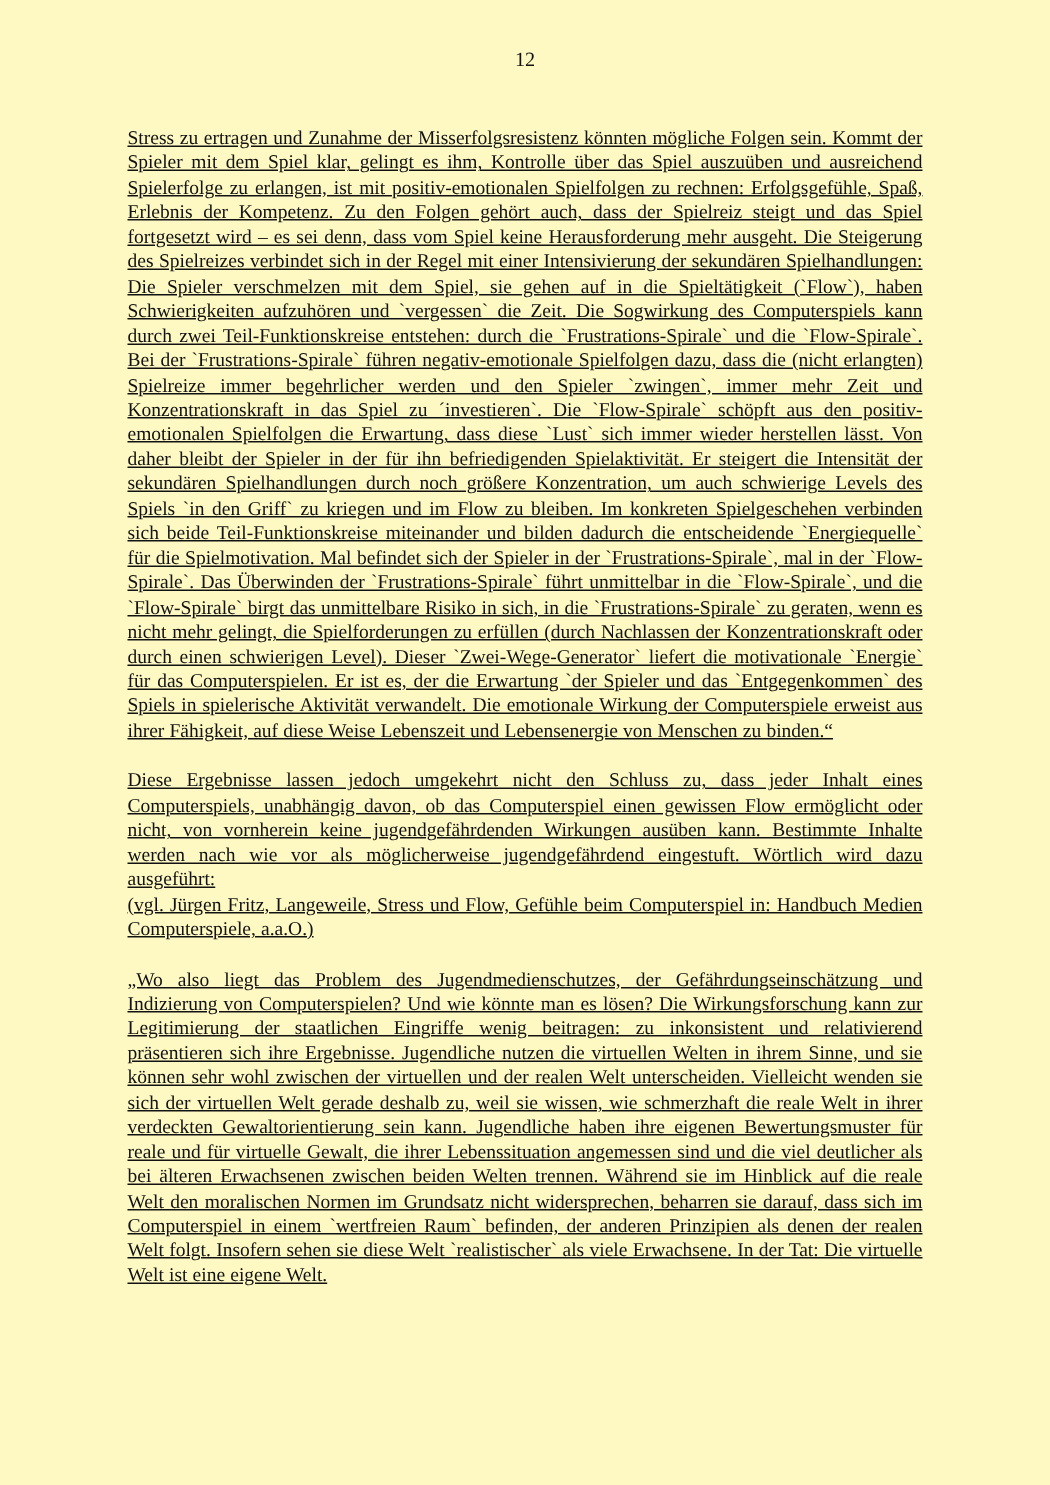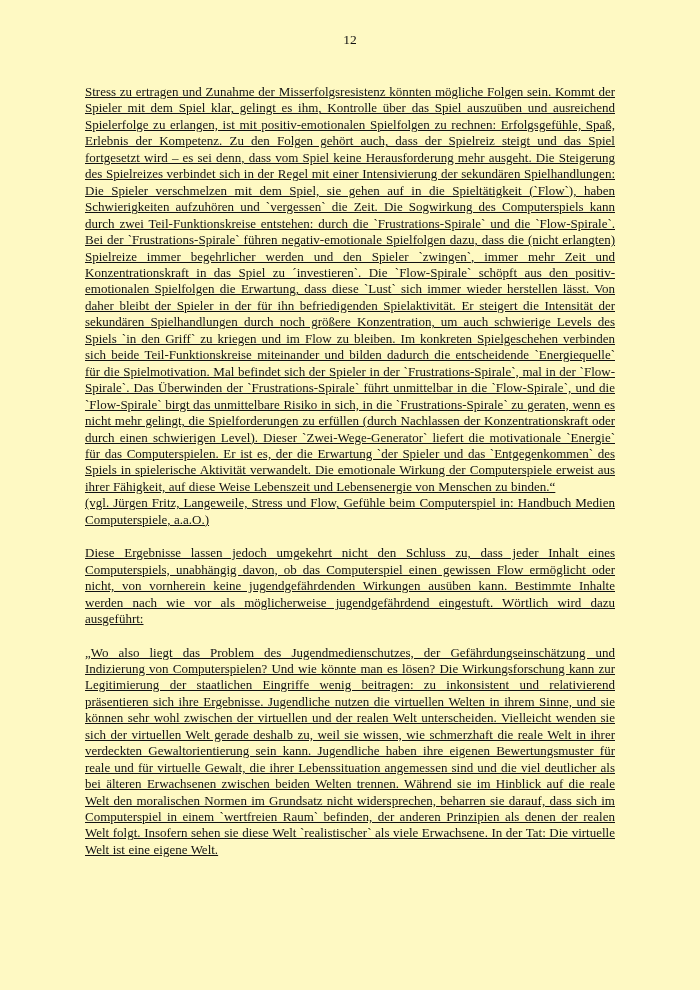--- a/index.html
+++ b/index.html
@@ -37,18 +37,18 @@
   }
 </style>
 </head>
 <body>
 
 <div class="page">
   <div class="page-number">12</div>
 
   <p class="body-text">Stress zu ertragen und Zunahme der Misserfolgsresistenz könnten mögliche Folgen sein. Kommt der Spieler mit dem Spiel klar, gelingt es ihm, Kontrolle über das Spiel auszuüben und ausreichend Spielerfolge zu erlangen, ist mit positiv-emotionalen Spielfolgen zu rechnen: Erfolgsgefühle, Spaß, Erlebnis der Kompetenz. Zu den Folgen gehört auch, dass der Spielreiz steigt und das Spiel fortgesetzt wird – es sei denn, dass vom Spiel keine Herausforderung mehr ausgeht. Die Steigerung des Spielreizes verbindet sich in der Regel mit einer Intensivierung der sekundären Spielhandlungen: Die Spieler verschmelzen mit dem Spiel, sie gehen auf in die Spieltätigkeit (`Flow`), haben Schwierigkeiten aufzuhören und `vergessen` die Zeit. Die Sogwirkung des Computerspiels kann durch zwei Teil-Funktionskreise entstehen: durch die `Frustrations-Spirale` und die `Flow-Spirale`. Bei der `Frustrations-Spirale` führen negativ-emotionale Spielfolgen dazu, dass die (nicht erlangten) Spielreize immer begehrlicher werden und den Spieler `zwingen`, immer mehr Zeit und Konzentrationskraft in das Spiel zu ´investieren`. Die `Flow-Spirale` schöpft aus den positiv-emotionalen Spielfolgen die Erwartung, dass diese `Lust` sich immer wieder herstellen lässt. Von daher bleibt der Spieler in der für ihn befriedigenden Spielaktivität. Er steigert die Intensität der sekundären Spielhandlungen durch noch größere Konzentration, um auch schwierige Levels des Spiels `in den Griff` zu kriegen und im Flow zu bleiben. Im konkreten Spielgeschehen verbinden sich beide Teil-Funktionskreise miteinander und bilden dadurch die entscheidende `Energiequelle` für die Spielmotivation. Mal befindet sich der Spieler in der `Frustrations-Spirale`, mal in der `Flow-Spirale`. Das Überwinden der `Frustrations-Spirale` führt unmittelbar in die `Flow-Spirale`, und die `Flow-Spirale` birgt das unmittelbare Risiko in sich, in die `Frustrations-Spirale` zu geraten, wenn es nicht mehr gelingt, die Spielforderungen zu erfüllen (durch Nachlassen der Konzentrationskraft oder durch einen schwierigen Level). Dieser `Zwei-Wege-Generator` liefert die motivationale `Energie` für das Computerspielen. Er ist es, der die Erwartung `der Spieler und das `Entgegenkommen` des Spiels in spielerische Aktivität verwandelt. Die emotionale Wirkung der Computerspiele erweist aus ihrer Fähigkeit, auf diese Weise Lebenszeit und Lebensenergie von Menschen zu binden.“</p>
 
+  <p class="body-text spaced">Diese Ergebnisse lassen jedoch umgekehrt nicht den Schluss zu, dass jeder Inhalt eines Computerspiels, unabhängig davon, ob das Computerspiel einen gewissen Flow ermöglicht oder nicht, von vornherein keine jugendgefährdenden Wirkungen ausüben kann. Bestimmte Inhalte werden nach wie vor als möglicherweise jugendgefährdend eingestuft. Wörtlich wird dazu ausgeführt:</p>
+
   <p class="body-text">(vgl. Jürgen Fritz, Langeweile, Stress und Flow, Gefühle beim Computerspiel in: Handbuch Medien Computerspiele, a.a.O.)</p>
-
-  <p class="body-text spaced">Diese Ergebnisse lassen jedoch umgekehrt nicht den Schluss zu, dass jeder Inhalt eines Computerspiels, unabhängig davon, ob das Computerspiel einen gewissen Flow ermöglicht oder nicht, von vornherein keine jugendgefährdenden Wirkungen ausüben kann. Bestimmte Inhalte werden nach wie vor als möglicherweise jugendgefährdend eingestuft. Wörtlich wird dazu ausgeführt:</p>
 
   <p class="body-text spaced">„Wo also liegt das Problem des Jugendmedienschutzes, der Gefährdungseinschätzung und Indizierung von Computerspielen? Und wie könnte man es lösen? Die Wirkungsforschung kann zur Legitimierung der staatlichen Eingriffe wenig beitragen: zu inkonsistent und relativierend präsentieren sich ihre Ergebnisse. Jugendliche nutzen die virtuellen Welten in ihrem Sinne, und sie können sehr wohl zwischen der virtuellen und der realen Welt unterscheiden. Vielleicht wenden sie sich der virtuellen Welt gerade deshalb zu, weil sie wissen, wie schmerzhaft die reale Welt in ihrer verdeckten Gewaltorientierung sein kann. Jugendliche haben ihre eigenen Bewertungsmuster für reale und für virtuelle Gewalt, die ihrer Lebenssituation angemessen sind und die viel deutlicher als bei älteren Erwachsenen zwischen beiden Welten trennen. Während sie im Hinblick auf die reale Welt den moralischen Normen im Grundsatz nicht widersprechen, beharren sie darauf, dass sich im Computerspiel in einem `wertfreien Raum` befinden, der anderen Prinzipien als denen der realen Welt folgt. Insofern sehen sie diese Welt `realistischer` als viele Erwachsene. In der Tat: Die virtuelle Welt ist eine eigene Welt.</p>
 </div>
 
 </body></html>

